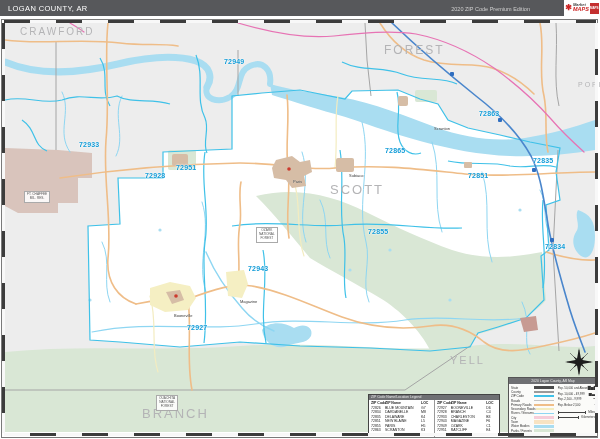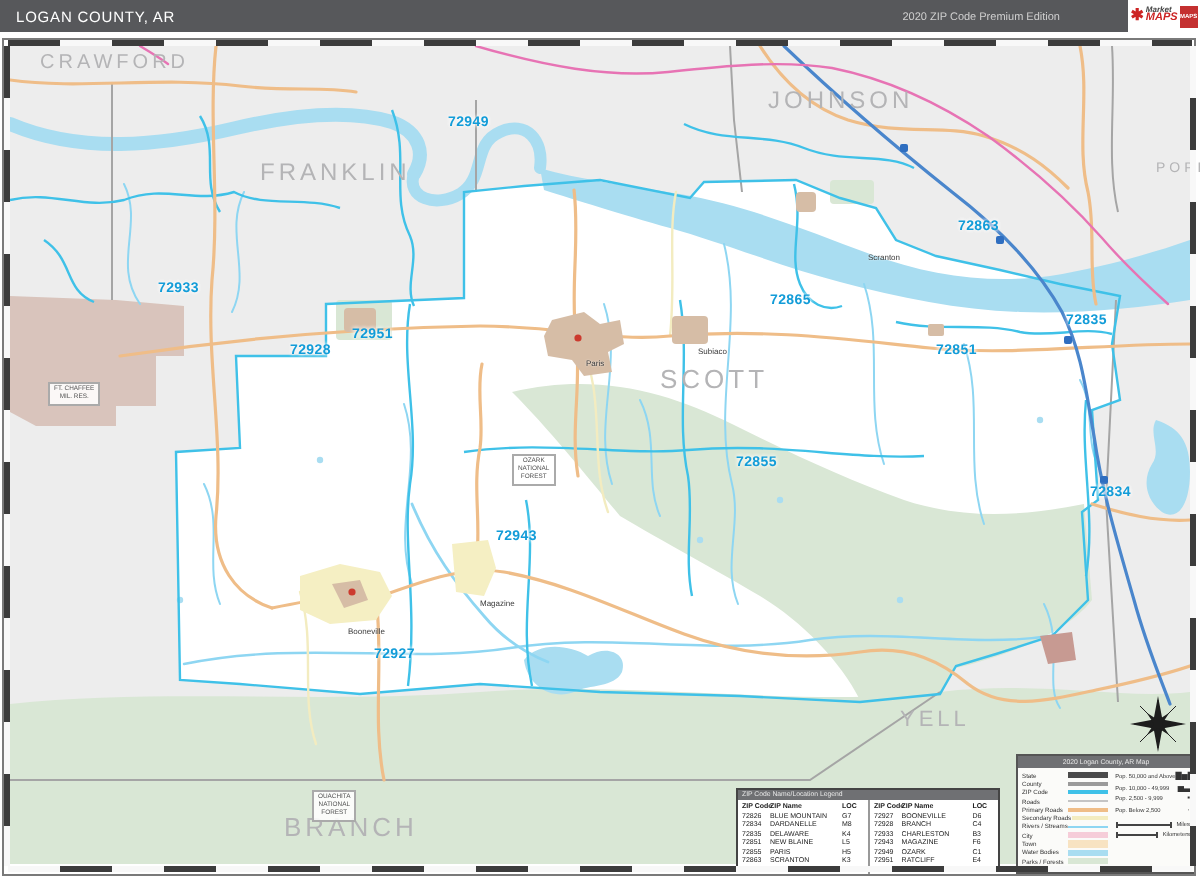--- a/index.html
+++ b/index.html
@@ -214,22 +214,21 @@
 </div>
 
 <div id="map-frame"></div>
 <div class="ruler" id="ruler-top"></div>
 <div class="ruler" id="ruler-bottom"></div>
 <div class="ruler" id="ruler-left"></div>
 <div class="ruler" id="ruler-right"></div>
 
 <div id="map-labels">
     <div class="county-label" style="left: 16px; top: 26px; font-size: 10px;">CRAWFORD</div>
-    <div class="county-label" style="left: 126px; top: 79px; font-size: 12px;">FRANKLIN</div>
-    <div class="county-label" style="left: 380px; top: 43px; font-size: 12px;">JOHNSON</div>
+    <div class="county-label" style="left: 380px; top: 43px; font-size: 12px;">FOREST</div>
     <div class="county-label" style="left: 574px; top: 81px; font-size: 7px;">POPE</div>
     <div class="county-label" style="left: 326px; top: 182px; font-size: 13px;">SCOTT</div>
     <div class="county-label" style="left: 446px; top: 354px; font-size: 11px;">YELL</div>
     <div class="county-label" style="left: 138px; top: 406px; font-size: 13px;">BRANCH</div>
     <div class="zip-label" style="left: 220px; top: 58px;">72949</div>
     <div class="zip-label" style="left: 75px; top: 141px;">72933</div>
     <div class="zip-label" style="left: 172px; top: 164px;">72951</div>
     <div class="zip-label" style="left: 141px; top: 172px;">72928</div>
     <div class="zip-label" style="left: 381px; top: 147px;">72865</div>
     <div class="zip-label" style="left: 475px; top: 110px;">72863</div>

